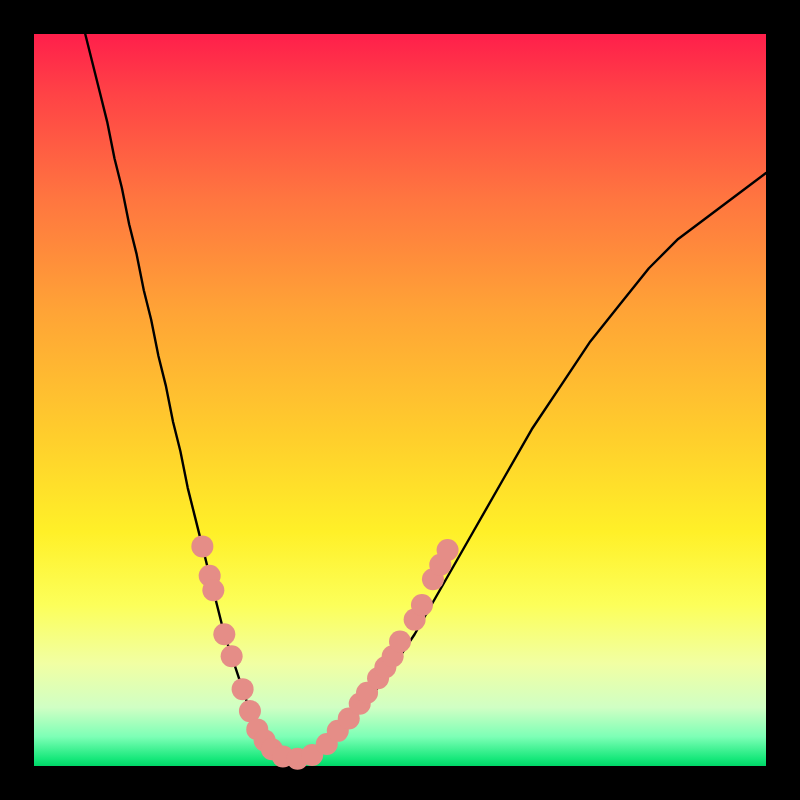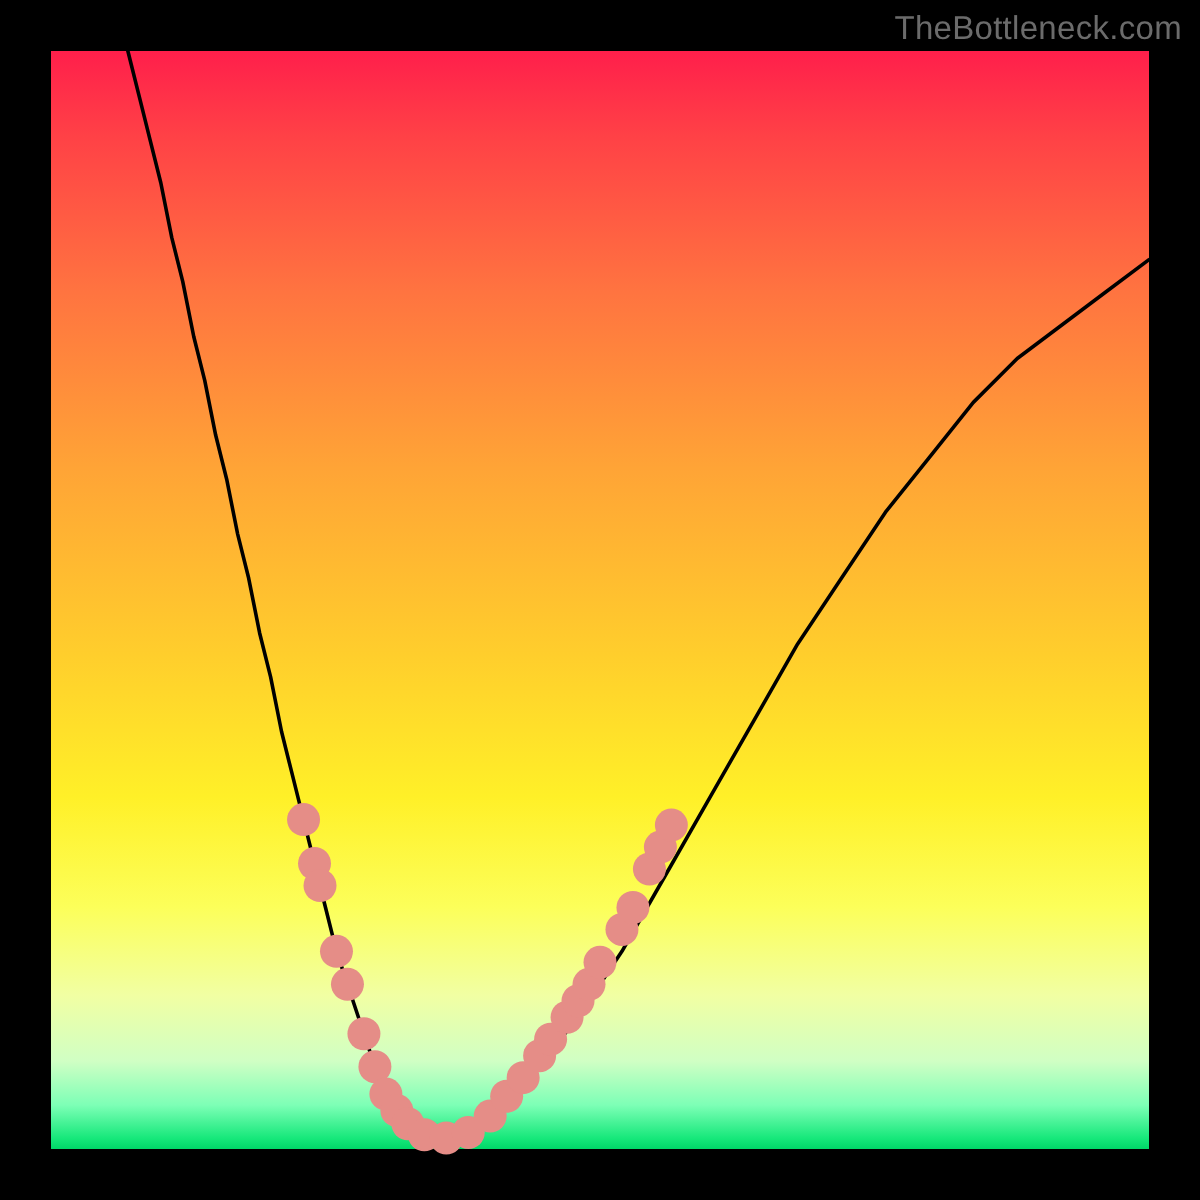--- a/index.html
+++ b/index.html
@@ -91,14 +91,13 @@
           <circle cx="358.68" cy="622.20" r="11" fill="#e58d87"></circle>
           <circle cx="366.00" cy="607.56" r="11" fill="#e58d87"></circle>
           <circle cx="380.64" cy="585.60" r="11" fill="#e58d87"></circle>
           <circle cx="387.96" cy="570.96" r="11" fill="#e58d87"></circle>
           <circle cx="398.94" cy="545.34" r="11" fill="#e58d87"></circle>
           <circle cx="406.26" cy="530.70" r="11" fill="#e58d87"></circle>
           <circle cx="413.58" cy="516.06" r="11" fill="#e58d87"></circle>
         </g>
     </svg>
   </div>
-  <div class="watermark">TheBottleneck.com</div>
 </div>
 
 </body></html>

